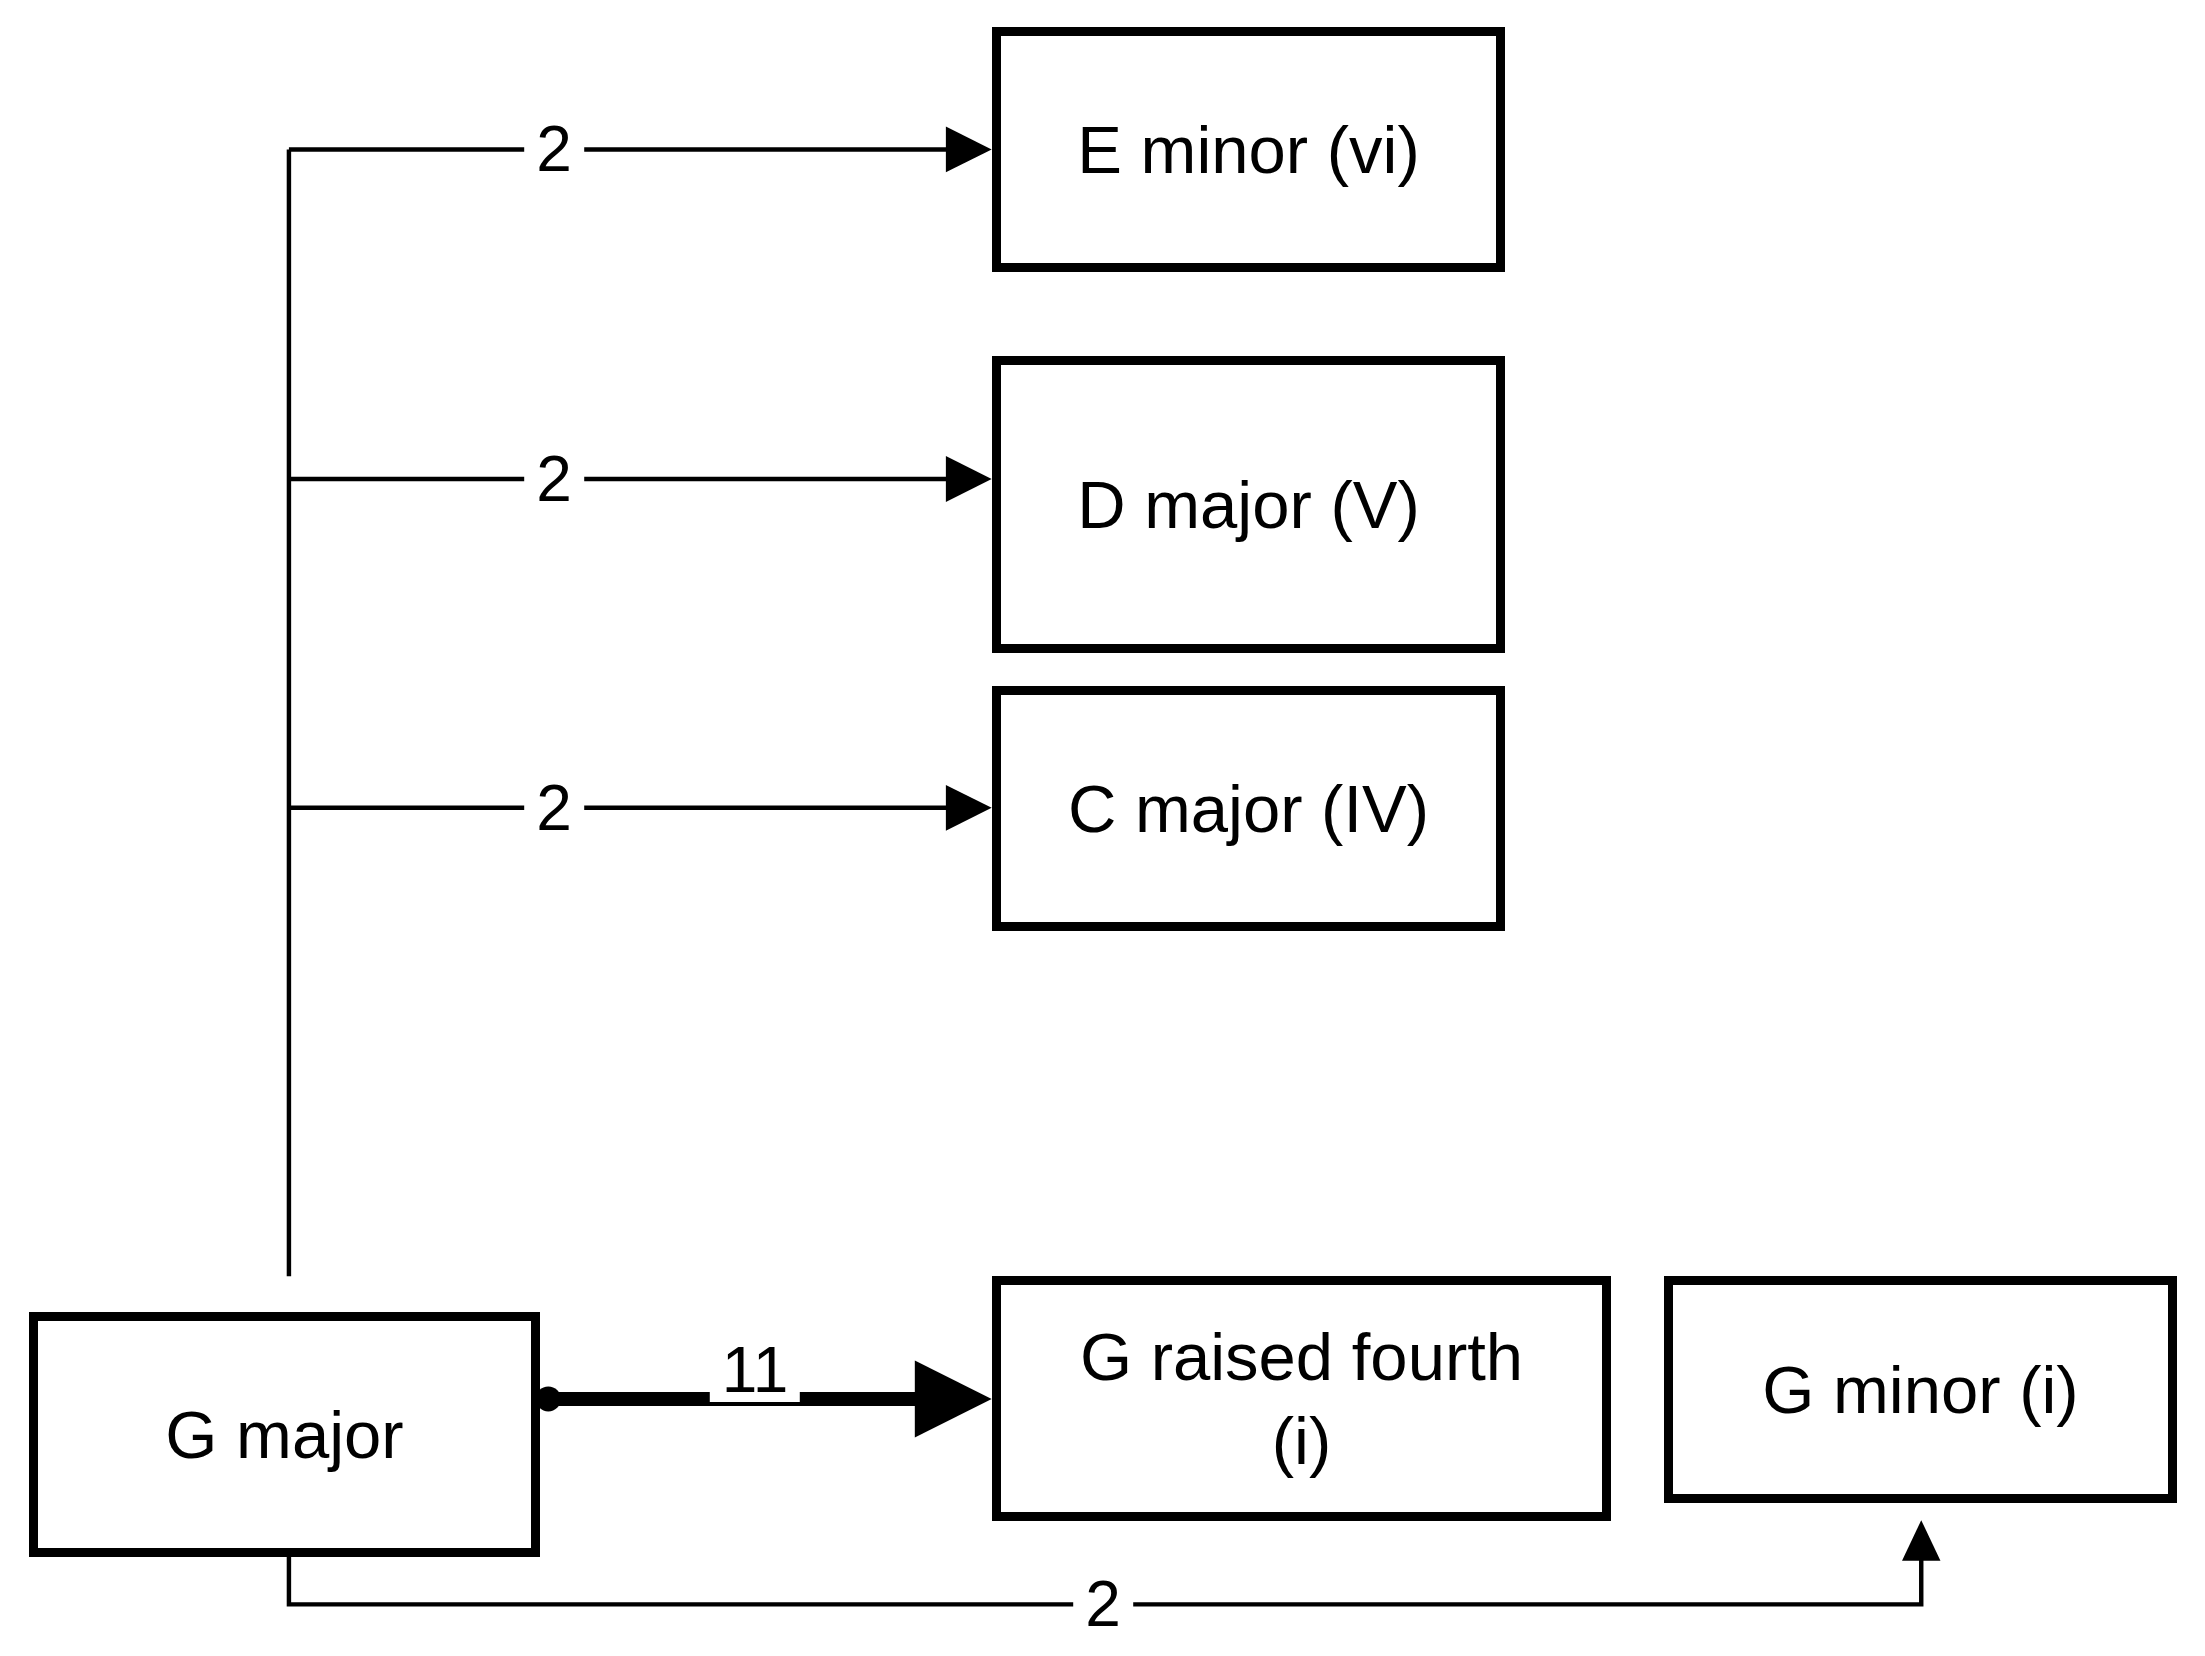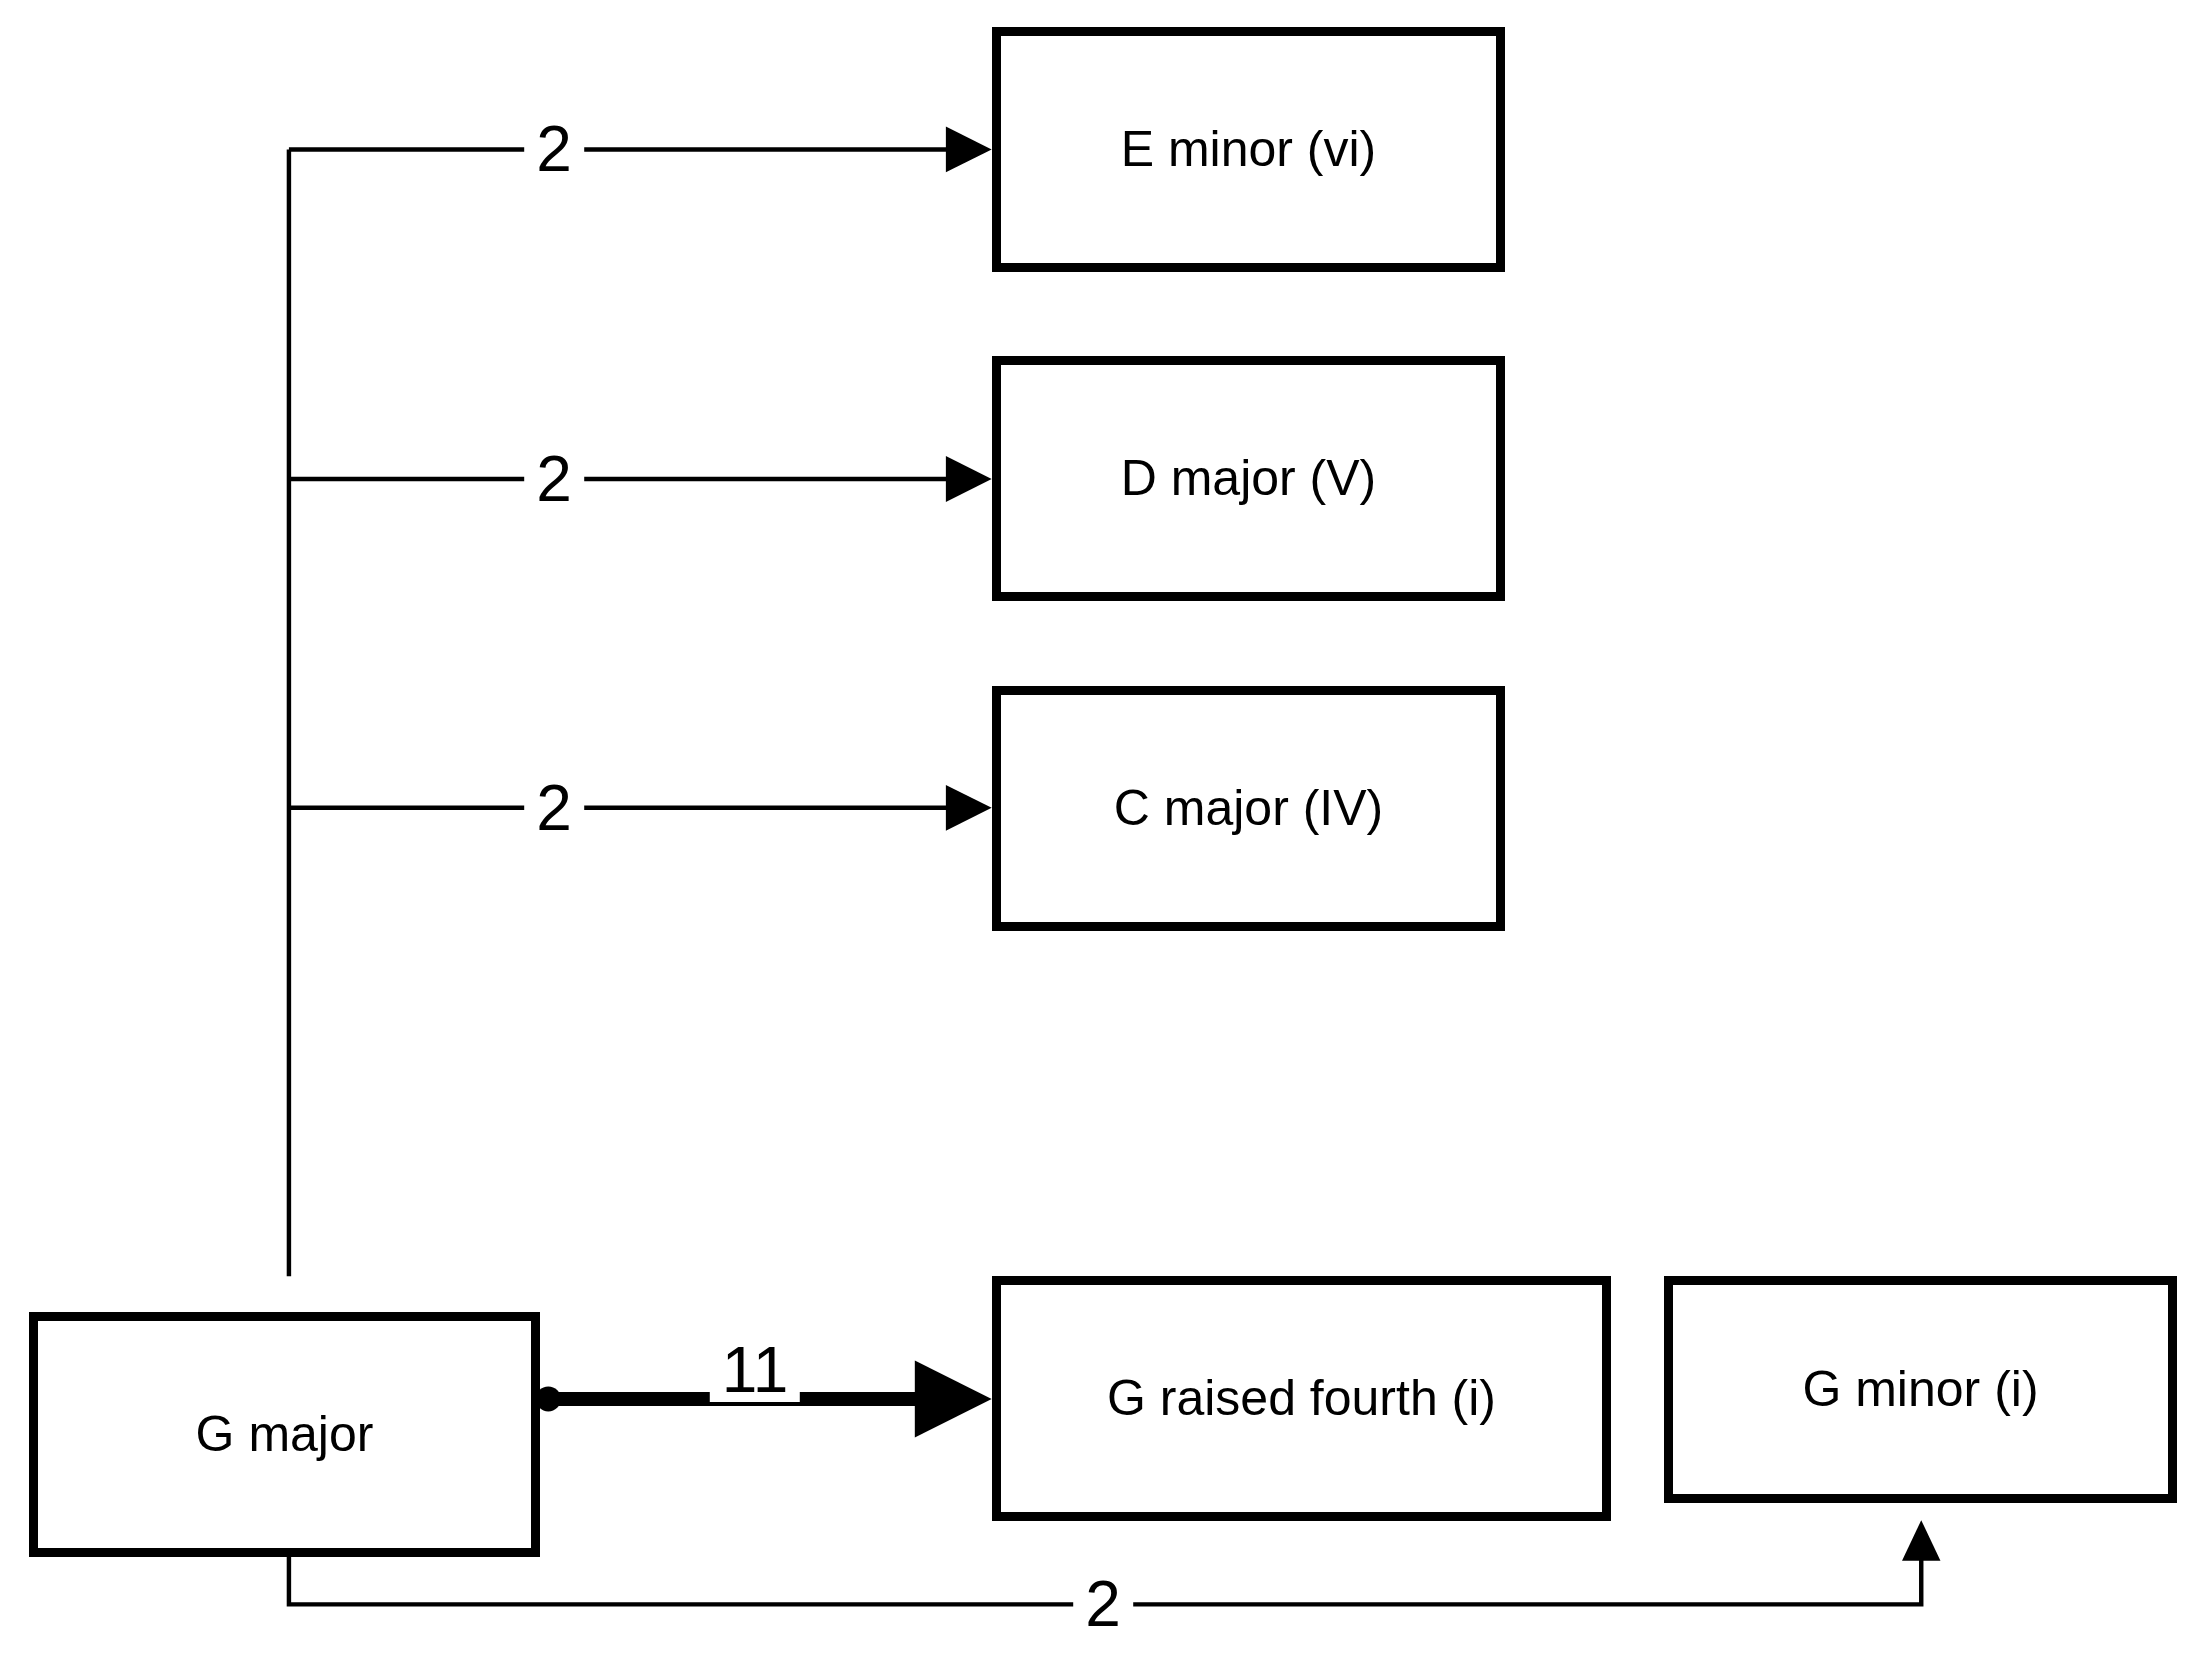--- a/index.html
+++ b/index.html
@@ -25,21 +25,21 @@
   }
   .node {
     position: absolute;
     box-sizing: border-box;
     border: 9px solid #000000;
     background: #ffffff;
     display: flex;
     align-items: center;
     justify-content: center;
     text-align: center;
-    font-size: 50px;
+    font-size: 67px;
     line-height: 1.25;
     color: #000000;
   }
   .node .node-label {
     display: block;
     padding: 0 7.4px;
   }
   .edge-label {
     position: absolute;
     transform: translate(-50%, -50%);
@@ -78,21 +78,21 @@
   </svg>
 
   <div class="node" style="left:29px;   top:1276px; width:511px; height:245px;margin-top:36px;">
     <span class="node-label">G major</span>
   </div>
 
   <div class="node" style="left:992px; top:27px;   width:513px; height:245px;">
     <span class="node-label">E minor (vi)</span>
   </div>
 
-  <div class="node" style="left:992px; top:356px;  width:513px; height:245px;">
+  <div class="node" style="left:992px; top:356px;  width:513px; height:297px;">
     <span class="node-label">D major (V)</span>
   </div>
 
   <div class="node" style="left:992px; top:686px;  width:513px; height:245px;">
     <span class="node-label">C major (IV)</span>
   </div>
 
   <div class="node" style="left:992px; top:1276px; width:619px; height:245px;">
     <span class="node-label" style="max-width:473px;">G raised fourth (i)</span>
   </div>

